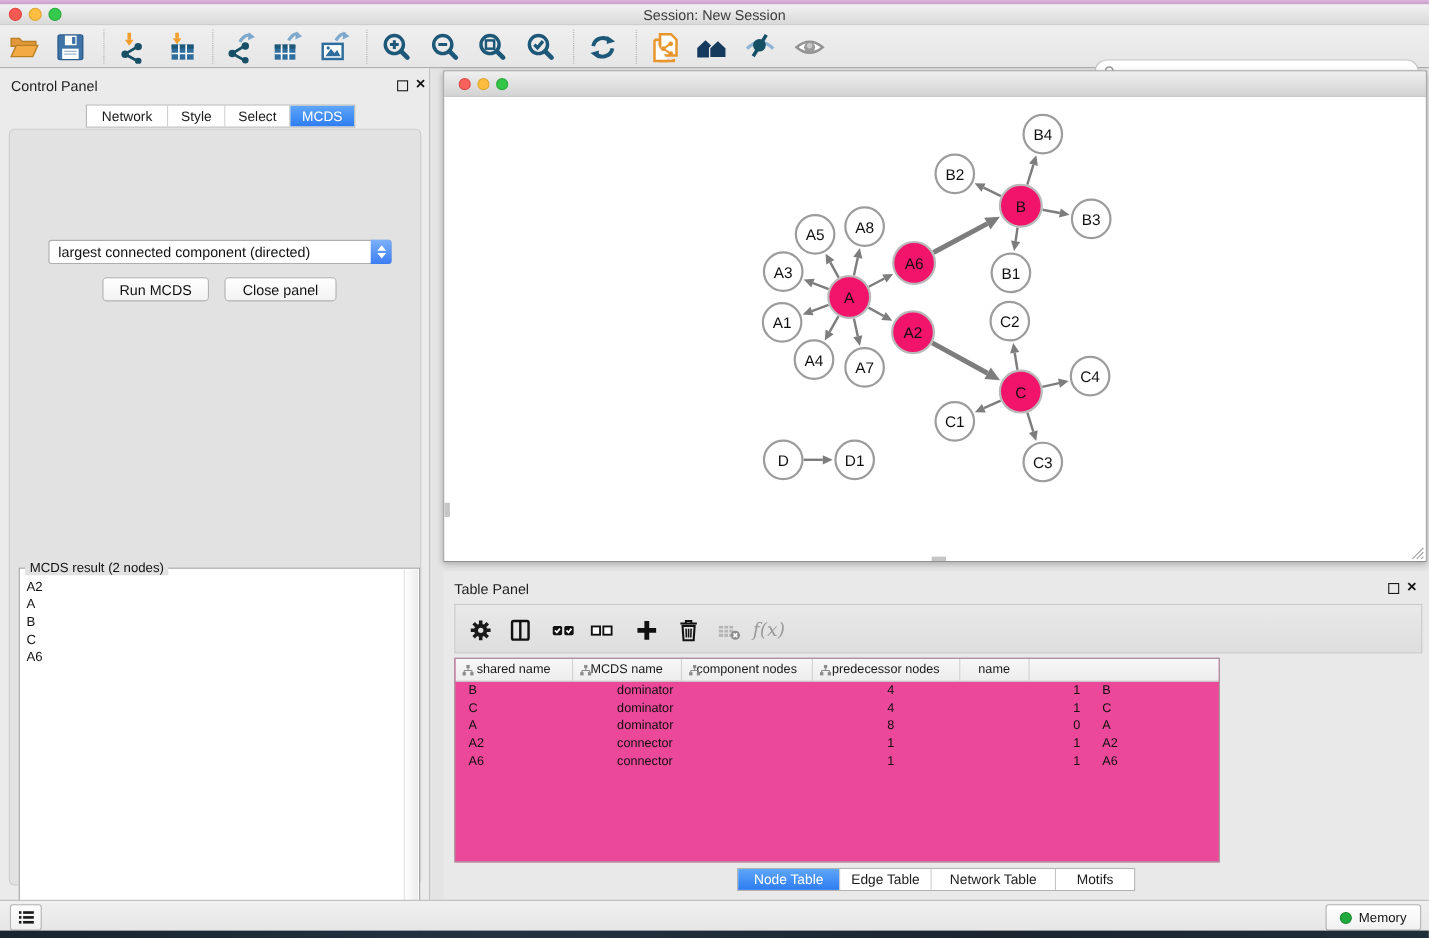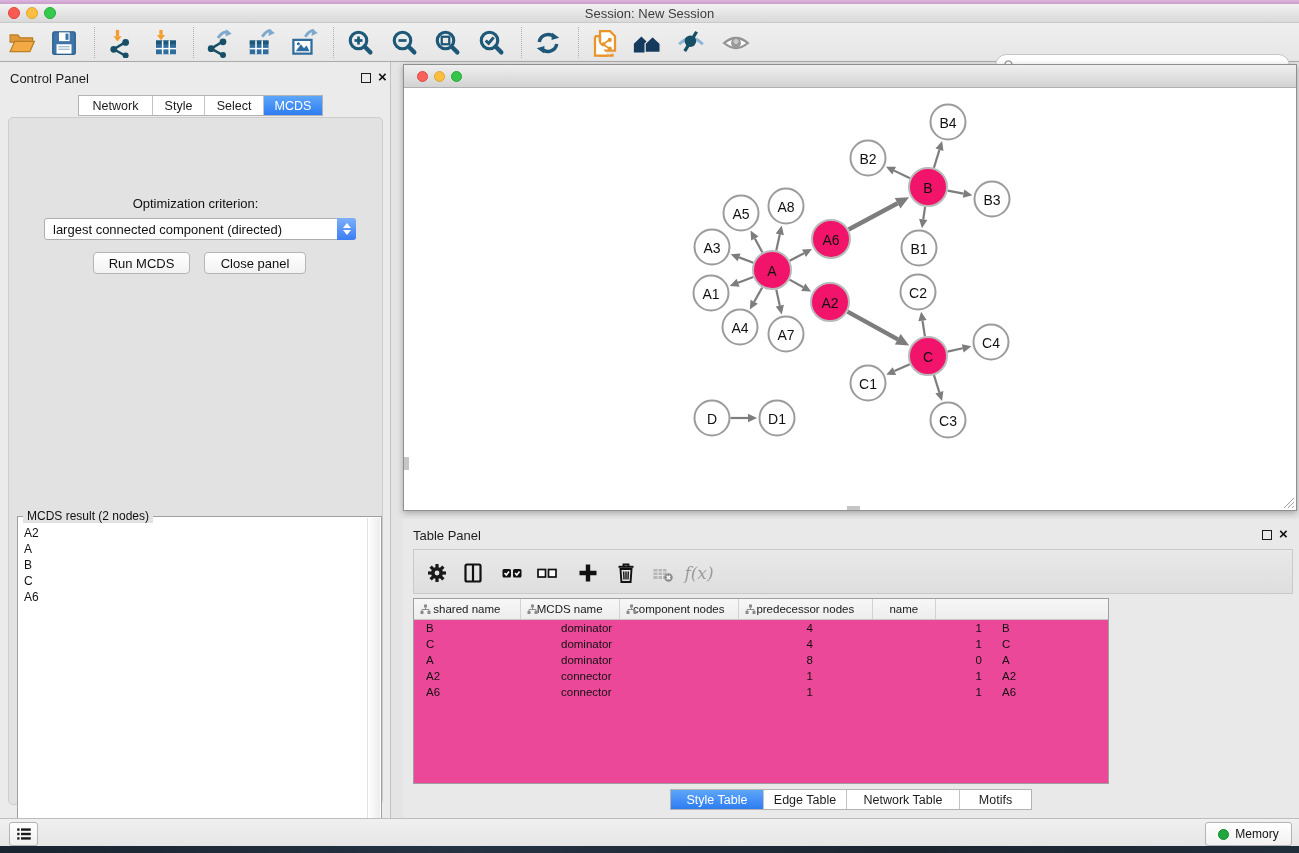--- a/index.html
+++ b/index.html
@@ -323,21 +323,20 @@
     <span class="close-ic" id="cp-close">×</span>
 
     <div class="seg-group" id="cp-tabs">
         <div class="seg" style="width: 74px;">Network</div>
         <div class="seg" style="width: 52px;">Style</div>
         <div class="seg" style="width: 59px;">Select</div>
         <div class="seg active" style="width: 58px;">MCDS</div>
       </div>
 
     <div id="cp-body">
-      <div id="opt-label">Optimization criterion:</div>
       <div id="opt-select">
         <span class="sel-text">largest connected component (directed)</span>
         <span class="spin">
             <span class="up"></span>
             <span class="dn"></span>
           </span>
       </div>
       <div class="cp-btn" id="btn-run">Run MCDS</div>
       <div class="cp-btn" id="btn-closep">Close panel</div>
 
@@ -720,21 +719,21 @@
             <div class="td" style="width: 135px; text-align: left; padding-left: 12px;">A6</div>
             <div class="td" style="width: 125px; text-align: left; padding-left: 12px;">connector</div>
             <div class="td" style="width: 151px; text-align: right; padding-right: 12px;">1</div>
             <div class="td" style="width: 169px; text-align: right; padding-right: 12px;">1</div>
             <div class="td" style="width: 80px; text-align: left; padding-left: 8px;">A6</div>
           </div>
         </div>
     </div>
 
     <div class="seg-group" id="tbl-tabs">
-        <div class="seg active" style="width: 93px;">Style Table</div>
+        <div class="seg active" style="width: 93px;">Node Table</div>
         <div class="seg" style="width: 83px;">Edge Table</div>
         <div class="seg" style="width: 113px;">Network Table</div>
         <div class="seg" style="width: 71px;">Motifs</div>
       </div>
   </div>
 
   <div id="statusbar">
     <span id="list-btn">
       <svg viewBox="0 0 24 24" width="18" height="18">
           <g fill="#1a1a1a">

